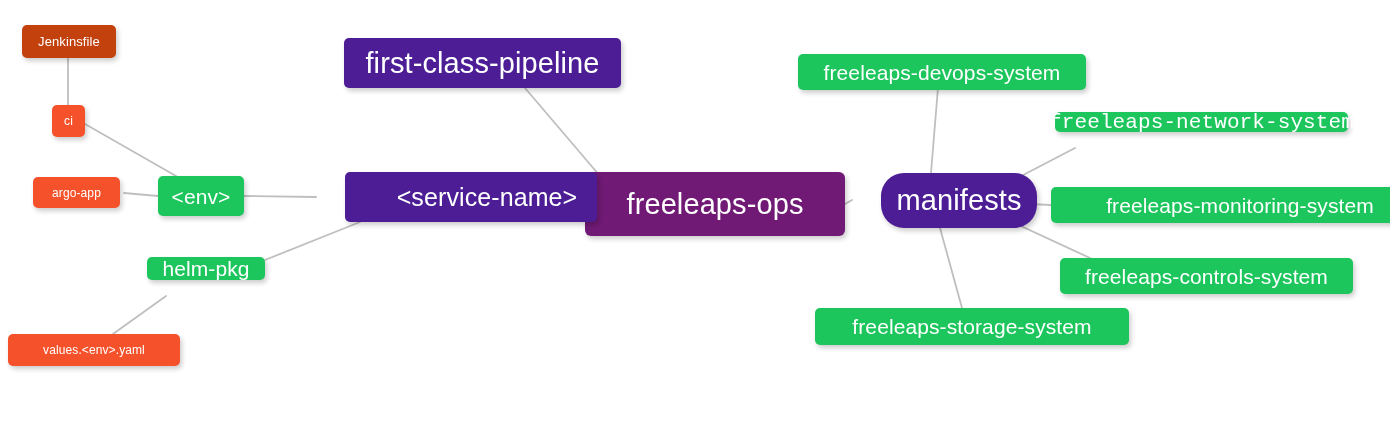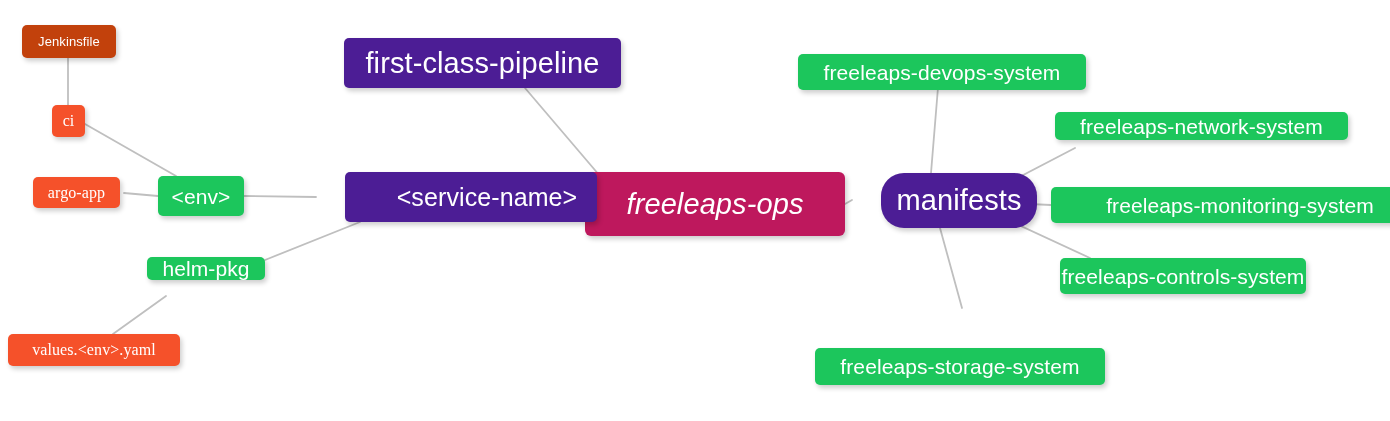--- a/index.html
+++ b/index.html
@@ -34,34 +34,33 @@
     align-items: center;
     justify-content: center;
     border-radius: 5px;
     color: #ffffff;
     white-space: nowrap;
     box-shadow: 2px 3px 5px rgba(0,0,0,0.20);
     line-height: 1;
     letter-spacing: 0.1px;
   }
   .node-root {
-    background: #be185d;
+    background: #701a75;
     font-size: 31px;
     border-radius: 6px;
-    font-style: italic;
   }
   .node-blue  { background: #4c1d95; margin-left: 29px; }
   .node-green { background: #1cc65c; }
   .node-red   { background: #f5512a; }
   .node-orange{ background: #c2410c; }
 
   .sz-xl { font-size: 29px; }
   .sz-lg { font-size: 25px; }
   .sz-md { font-size: 21px; }
-  .sz-sm { font-size: 16px; font-family: Liberation Serif, serif; }
+  .sz-sm { font-size: 12px; }
   .sz-xs { font-size: 13px; }
 </style>
 </head>
 <body>
 
 <div id="canvas">
   <svg id="edges" viewBox="0 0 1390 421" width="1390" height="421" xmlns="http://www.w3.org/2000/svg">
       <line x1="585" y1="204" x2="568" y2="197" stroke="#bfbfbf" stroke-width="1.8" stroke-linecap="round"></line>
       <line x1="845" y1="204" x2="852" y2="200" stroke="#bfbfbf" stroke-width="1.8" stroke-linecap="round"></line>
       <line x1="600" y1="176" x2="525" y2="88" stroke="#bfbfbf" stroke-width="1.8" stroke-linecap="round"></line>
@@ -82,18 +81,18 @@
       <div class="node node-blue sz-xl" style="left: 315px; top: 38px; width: 277px; height: 50px;">first-class-pipeline</div>
       <div class="node node-blue sz-lg" style="left: 316px; top: 172px; width: 252px; height: 50px; padding-left: 32px;">&lt;service-name&gt;</div>
       <div class="node node-blue sz-xl" style="left: 852px; top: 173px; width: 156px; height: 55px; border-radius: 23px;">manifests</div>
       <div class="node node-green sz-md" style="left: 158px; top: 176px; width: 86px; height: 40px;">&lt;env&gt;</div>
       <div class="node node-green sz-md" style="left: 147px; top: 257px; width: 118px; height: 23px;">helm-pkg</div>
       <div class="node node-red sz-sm" style="left: 52px; top: 105px; width: 33px; height: 32px;">ci</div>
       <div class="node node-orange sz-xs" style="left: 22px; top: 25px; width: 94px; height: 33px;">Jenkinsfile</div>
       <div class="node node-red sz-sm" style="left: 33px; top: 177px; width: 87px; height: 31px;">argo-app</div>
       <div class="node node-red sz-sm" style="left: 8px; top: 334px; width: 172px; height: 32px;">values.&lt;env&gt;.yaml</div>
       <div class="node node-green sz-md" style="left: 798px; top: 27px; width: 288px; height: 36px; margin-top: 27px;">freeleaps-devops-system</div>
-      <div class="node node-green sz-md" style="left: 1055px; top: 112px; width: 293px; height: 28px;">freeleaps-network-system</div>
+      <div class="node node-green sz-md" style="left: 1055px; top: 112px; width: 293px; height: 20px; font-family: Liberation Mono, monospace;">freeleaps-network-system</div>
       <div class="node node-green sz-md" style="left: 1051px; top: 187px; width: 378px; height: 36px;">freeleaps-monitoring-system</div>
-      <div class="node node-green sz-md" style="left: 1060px; top: 258px; width: 246px; height: 36px;">freeleaps-controls-system</div>
-      <div class="node node-green sz-md" style="left: 815px; top: 308px; width: 290px; height: 37px; margin-top: 40px;">freeleaps-storage-system</div>
+      <div class="node node-green sz-md" style="left: 1060px; top: 258px; width: 293px; height: 36px;">freeleaps-controls-system</div>
+      <div class="node node-green sz-md" style="left: 815px; top: 308px; width: 314px; height: 37px;">freeleaps-storage-system</div>
     </div>
 </div>
 
 </body></html>

